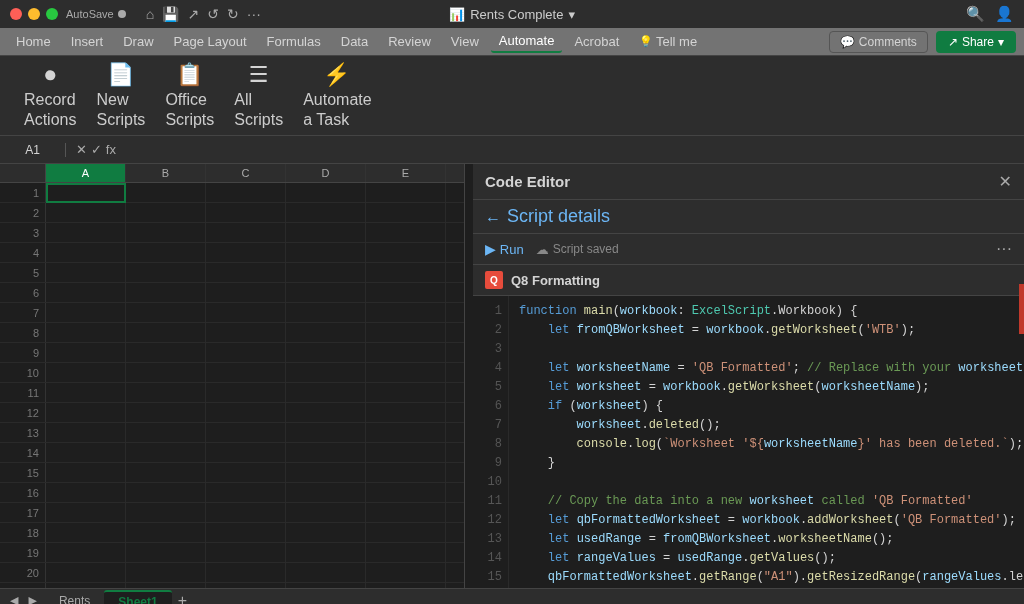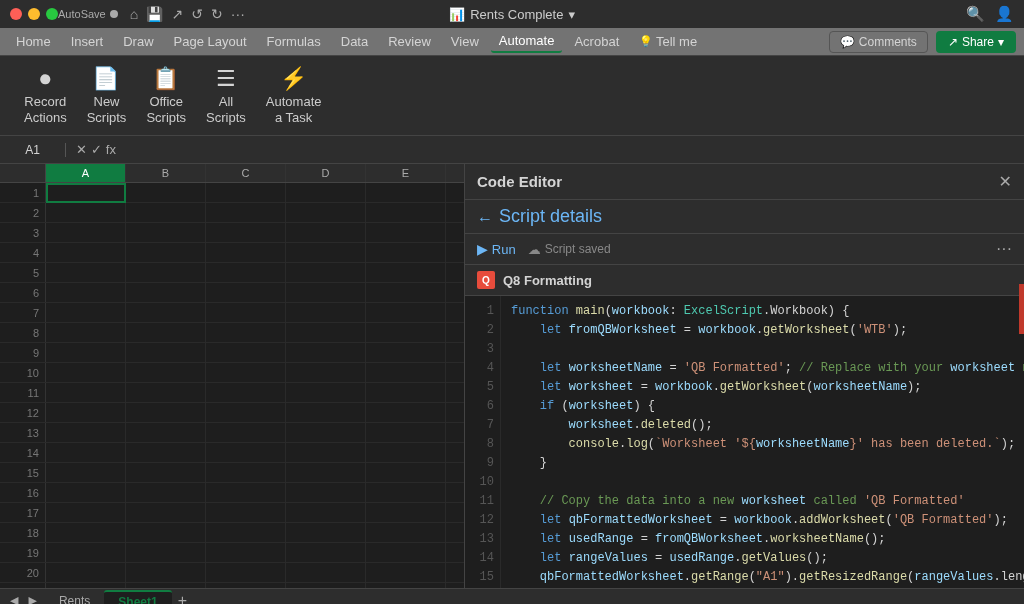--- a/index.html
+++ b/index.html
@@ -1,19 +1,19 @@
 <!DOCTYPE html>
 <html><head>
   <meta charset="utf-8">
   <style>
     * { margin: 0; padding: 0; box-sizing: border-box; }
     body { width: 1024px; height: 604px; overflow: hidden; font-family: -apple-system, BlinkMacSystemFont, 'Segoe UI', sans-serif; background: #1e1e1e; color: #d4d4d4; font-size: 12px; }
 
     
-    .title-bar { height: 28px; background: #2d2d2d; display: flex; align-items: center; padding: 0 10px; position: relative; }
+    .title-bar { height: 28px; background: #2d2d2d; display: flex; align-items: center; padding: 0 10px; gap: 8px; position: relative; }
     .traffic-lights { display: flex; gap: 6px; }
     .traffic-light { width: 12px; height: 12px; border-radius: 50%; }
     .tl-red { background: #ff5f57; }
     .tl-yellow { background: #febc2e; }
     .tl-green { background: #28c840; }
     .title-bar-icons { display: flex; gap: 8px; margin-left: 12px; }
     .title-bar-icon { color: #aaa; font-size: 14px; }
     .title-bar-title { position: absolute; left: 50%; transform: translateX(-50%); color: #ccc; font-size: 13px; display: flex; align-items: center; gap: 5px; }
     .title-bar-right { margin-left: auto; display: flex; gap: 10px; }
     .title-bar-right span { color: #aaa; font-size: 15px; }
@@ -27,21 +27,21 @@
     .menu-right { margin-left: auto; display: flex; gap: 8px; }
     .btn-comments { background: transparent; border: 1px solid #555; color: #d4d4d4; padding: 3px 10px; border-radius: 4px; font-size: 12px; cursor: pointer; display: flex; align-items: center; gap: 4px; }
     .btn-share { background: #107c41; border: none; color: #fff; padding: 3px 12px; border-radius: 4px; font-size: 12px; cursor: pointer; display: flex; align-items: center; gap: 4px; }
 
     
     .ribbon { height: 80px; background: #2d2d2d; display: flex; align-items: center; padding: 0 8px; gap: 4px; border-bottom: 1px solid #444; }
     .ribbon-group { display: flex; gap: 4px; padding: 4px 8px; border-right: 1px solid #444; height: 72px; align-items: center; }
     .ribbon-group:last-child { border-right: none; }
     .ribbon-btn { display: flex; flex-direction: column; align-items: center; justify-content: center; padding: 4px 8px; cursor: pointer; border-radius: 3px; min-width: 48px; }
     .ribbon-btn .rb-icon { font-size: 22px; margin-bottom: 2px; }
-    .ribbon-btn .rb-label { font-size: 13px; color: #ccc; text-align: center; white-space: pre-wrap; line-height: 1.2; }
+    .ribbon-btn .rb-label { font-size: 16px; color: #ccc; white-space: pre-wrap; line-height: 1.2; }
 
     
     .formula-bar { height: 28px; background: #2d2d2d; display: flex; align-items: center; padding: 0 6px; gap: 4px; border-bottom: 1px solid #444; }
     .cell-ref { width: 60px; text-align: center; font-size: 12px; color: #d4d4d4; border-right: 1px solid #555; padding-right: 6px; }
     .formula-icons { display: flex; gap: 4px; color: #aaa; font-size: 13px; padding: 0 6px; }
     .formula-input { flex: 1; background: transparent; border: none; color: #d4d4d4; font-size: 12px; outline: none; }
 
     
     .main-area { display: flex; height: calc(604px - 28px - 28px - 80px - 28px - 22px - 24px); }
 
@@ -51,21 +51,21 @@
     .col-header-corner { width: 46px; min-width: 46px; border-right: 1px solid #444; }
     .col-header { width: 80px; min-width: 80px; text-align: center; font-size: 11px; color: #aaa; padding: 3px 0; border-right: 1px solid #333; }
     .col-header.active { background: #107c41; color: #fff; }
     .grid { flex: 1; overflow: hidden; }
     .grid-row { display: flex; border-bottom: 1px solid #2a2a2a; height: 20px; }
     .row-num { width: 46px; min-width: 46px; text-align: right; padding-right: 6px; font-size: 11px; color: #777; border-right: 1px solid #333; line-height: 20px; }
     .cell { width: 80px; min-width: 80px; border-right: 1px solid #2a2a2a; height: 20px; }
     .cell.active-cell { border: 2px solid #107c41; }
 
     
-    .code-editor { width: 560px; min-width: 560px; background: #1e1e1e; border-left: 1px solid #444; display: flex; flex-direction: column; }
+    .code-editor { width: 560px; min-width: 560px; background: #1e1e1e; border-left: 1px solid #444; display: flex; flex-direction: column; padding-left: 8px; }
     .editor-header { background: #2d2d2d; padding: 8px 12px; border-bottom: 1px solid #444; display: flex; align-items: center; justify-content: space-between; }
     .editor-title { font-size: 15px; font-weight: 600; color: #d4d4d4; }
     .editor-close { color: #aaa; font-size: 16px; cursor: pointer; }
     .editor-nav { background: #2d2d2d; padding: 6px 12px; border-bottom: 1px solid #444; display: flex; align-items: center; gap: 6px; }
     .back-arrow { color: #6cb6f5; font-size: 16px; cursor: pointer; }
     .script-details-label { color: #6cb6f5; font-size: 18px; }
     .editor-toolbar { background: #2d2d2d; padding: 6px 12px; border-bottom: 1px solid #444; display: flex; align-items: center; gap: 12px; }
     .run-btn { display: flex; align-items: center; gap: 4px; color: #6cb6f5; font-size: 13px; cursor: pointer; }
     .run-icon { color: #6cb6f5; font-size: 14px; }
     .script-saved { display: flex; align-items: center; gap: 4px; color: #888; font-size: 12px; }

